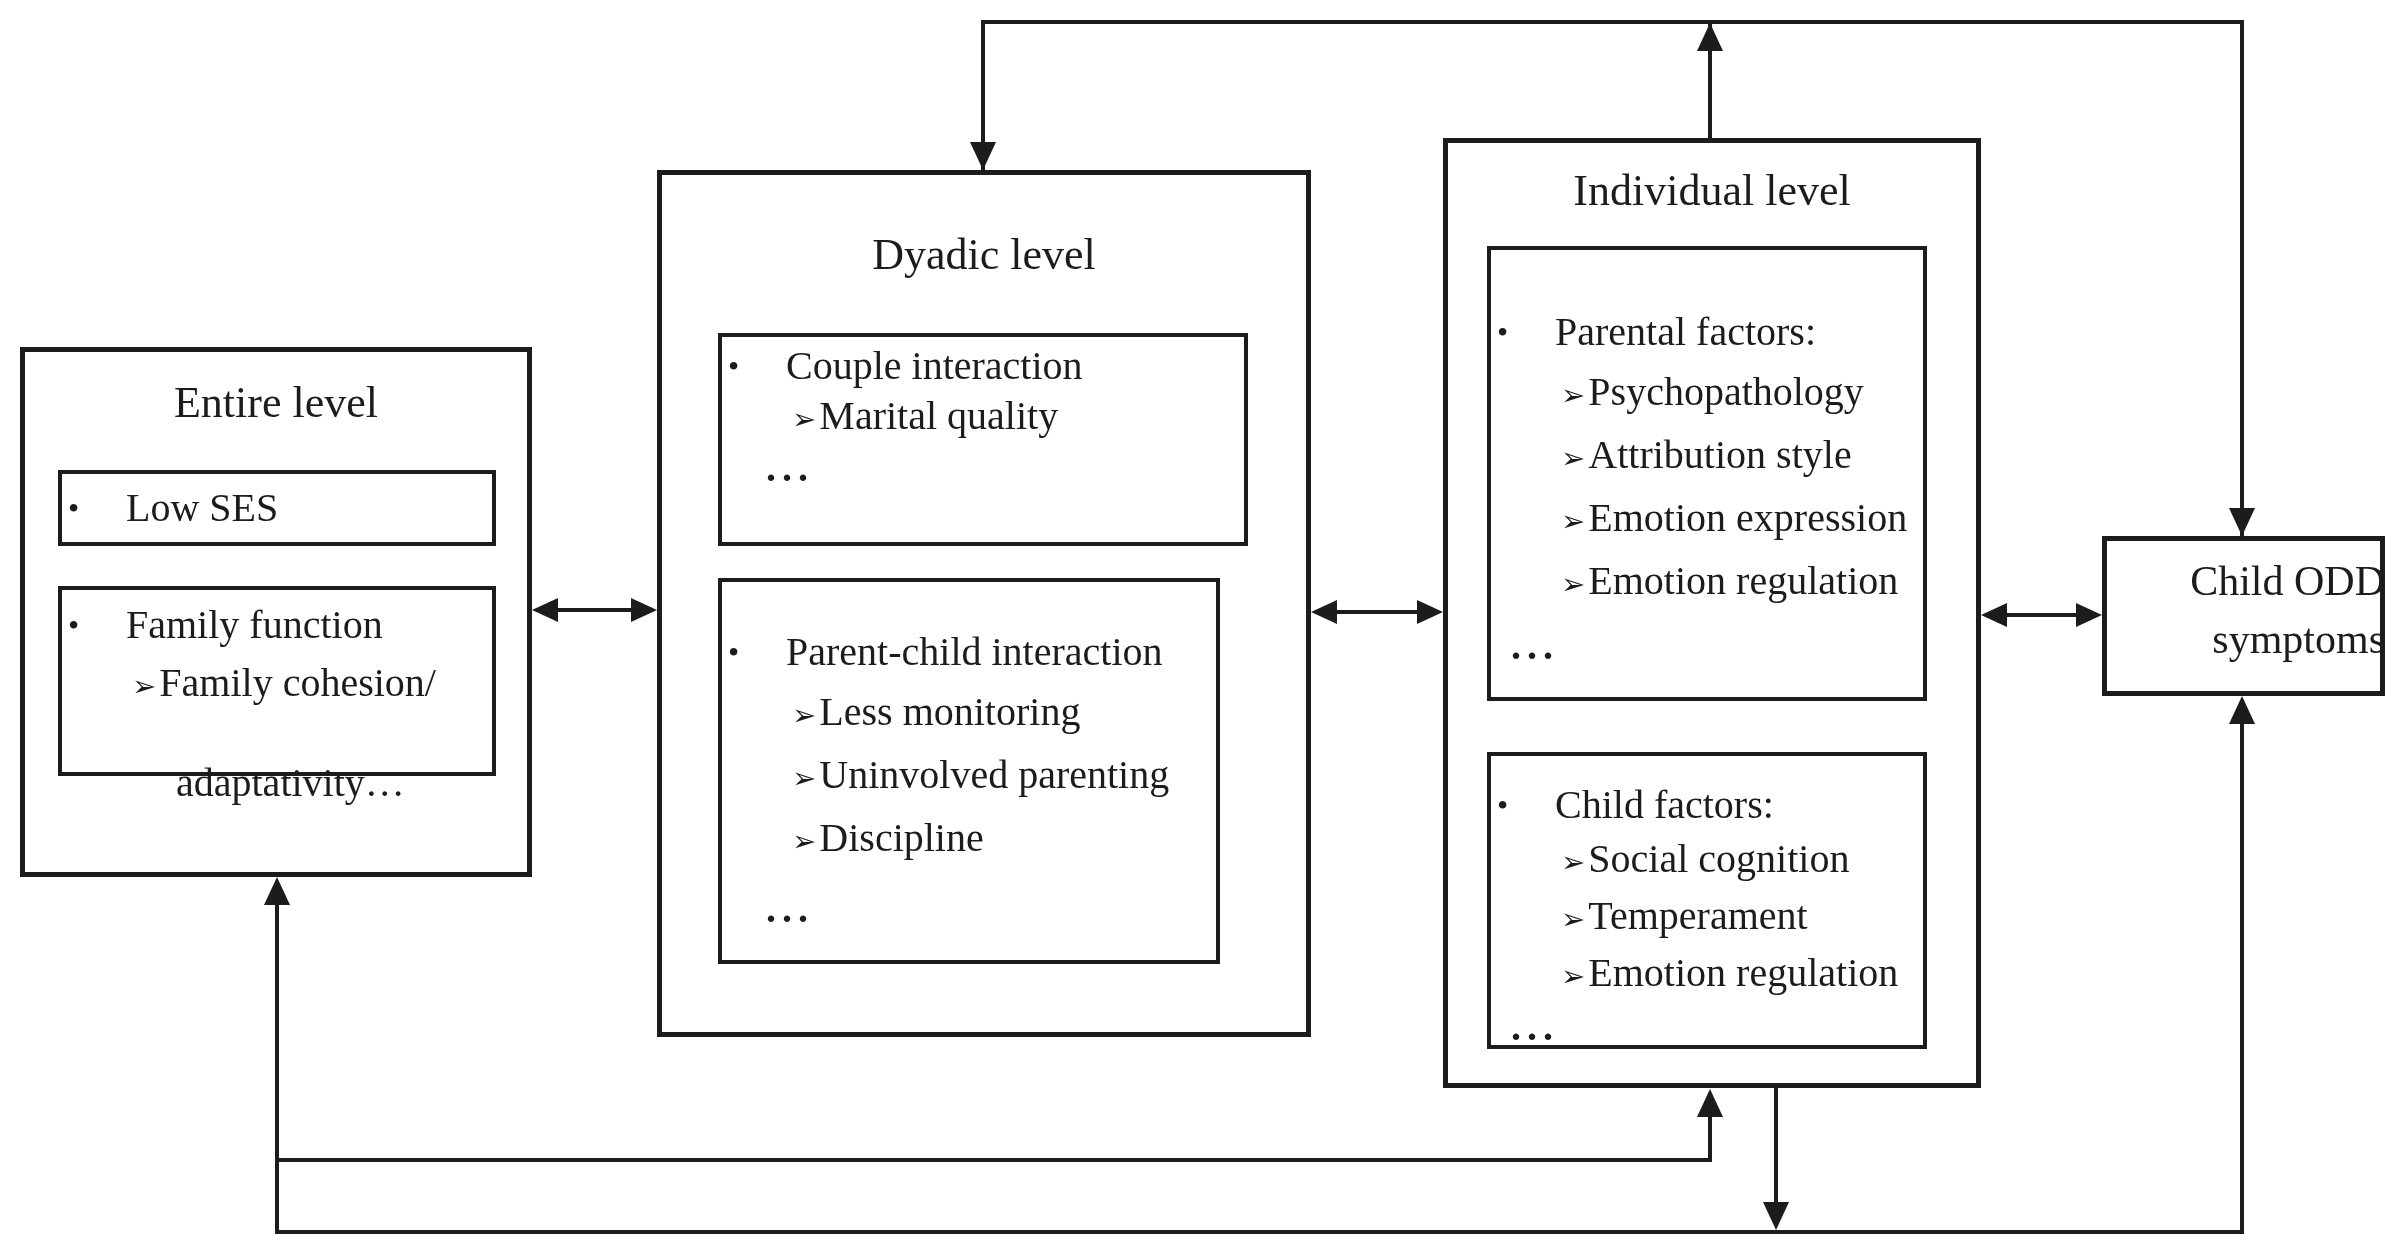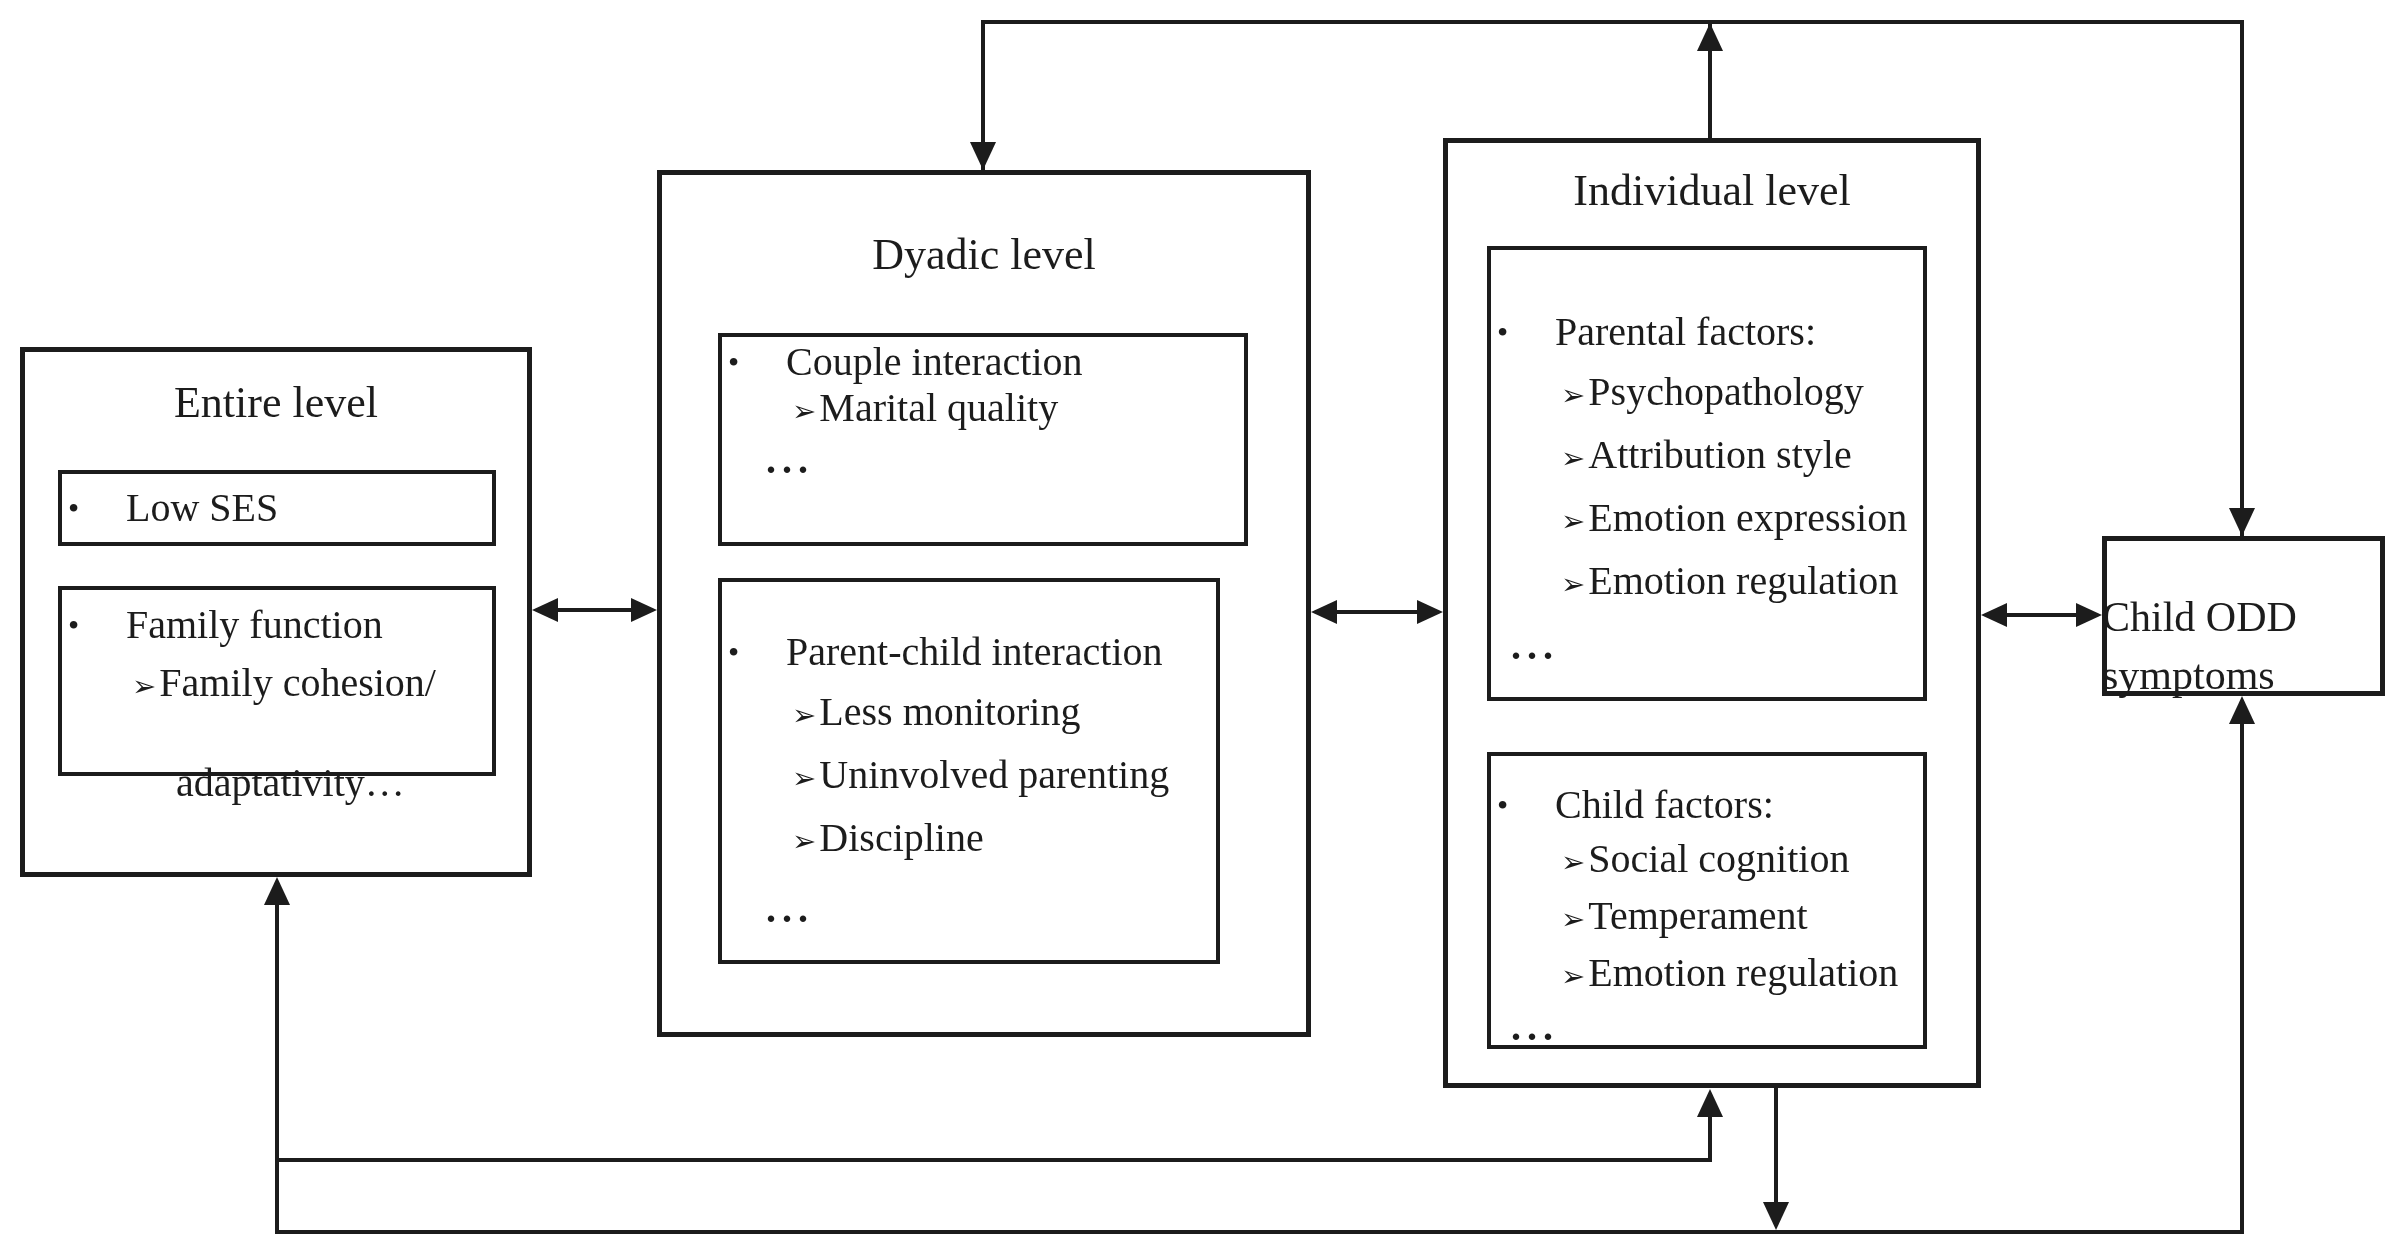--- a/index.html
+++ b/index.html
@@ -15,21 +15,21 @@
   .arr.down  { border-left:13px solid transparent; border-right:13px solid transparent; border-top:28px solid #1c1c1c; }
   .arr.left  { border-top:12px solid transparent; border-bottom:12px solid transparent; border-right:26px solid #1c1c1c; }
   .arr.right { border-top:12px solid transparent; border-bottom:12px solid transparent; border-left:26px solid #1c1c1c; }
   .title { position:absolute; text-align:center; font-size:44px; line-height:50px; }
   .row   { font-size:40px; line-height:60px; white-space:nowrap; }
   .bullet { display:inline-block; width:58px; padding-left:6px; font-size:32px; vertical-align:2px; }
   .garrow { font-family:"DejaVu Sans", sans-serif; font-size:29px; margin-right:3px; }
   .ind1 { padding-left:70px; }
   .ind2 { padding-left:114px;margin-top:39px; }
   .ell  { letter-spacing:6px; font-weight:bold; }
-  .center2 { position:absolute; text-align:left; font-size:42px; line-height:58px;margin-top:36px; }
+  .center2 { position:absolute; text-align:right; font-size:42px; line-height:58px; }
 </style>
 </head>
 <body>
 
 <div class="canvas">
 
   <div class="obox" style="left:20px; top:347px; width:512px; height:530px;"></div>
   <div class="title" style="left:20px; top:378px; width:512px;">Entire level</div>
 
   <div class="ibox" style="left:58px; top:470px; width:438px; height:76px; padding-top:4px;">
@@ -47,21 +47,21 @@
     </div>
     <div class="row ind2" style="line-height:58px;">
       <span>adaptativity…</span>
     </div>
   </div>
 
   <div class="obox" style="left:657px; top:170px; width:654px; height:867px;"></div>
   <div class="title" style="left:657px; top:230px; width:654px;">Dyadic level</div>
 
   <div class="ibox" style="left:718px; top:333px; width:530px; height:213px; padding-top:4px;">
-    <div class="row" style="line-height:42px;">
+    <div class="row" style="line-height:50px;">
       <span class="bullet">•</span><span>Couple interaction</span>
     </div>
     <div class="row ind1" style="line-height:50px;">
       <span class="garrow">➢</span><span>Marital quality</span>
     </div>
     <div class="row ell" style="line-height:48px; padding-left:44px;">...</div>
   </div>
 
   <div class="ibox" style="left:718px; top:578px; width:502px; height:386px; padding-top:40px;">
     <div class="row">

